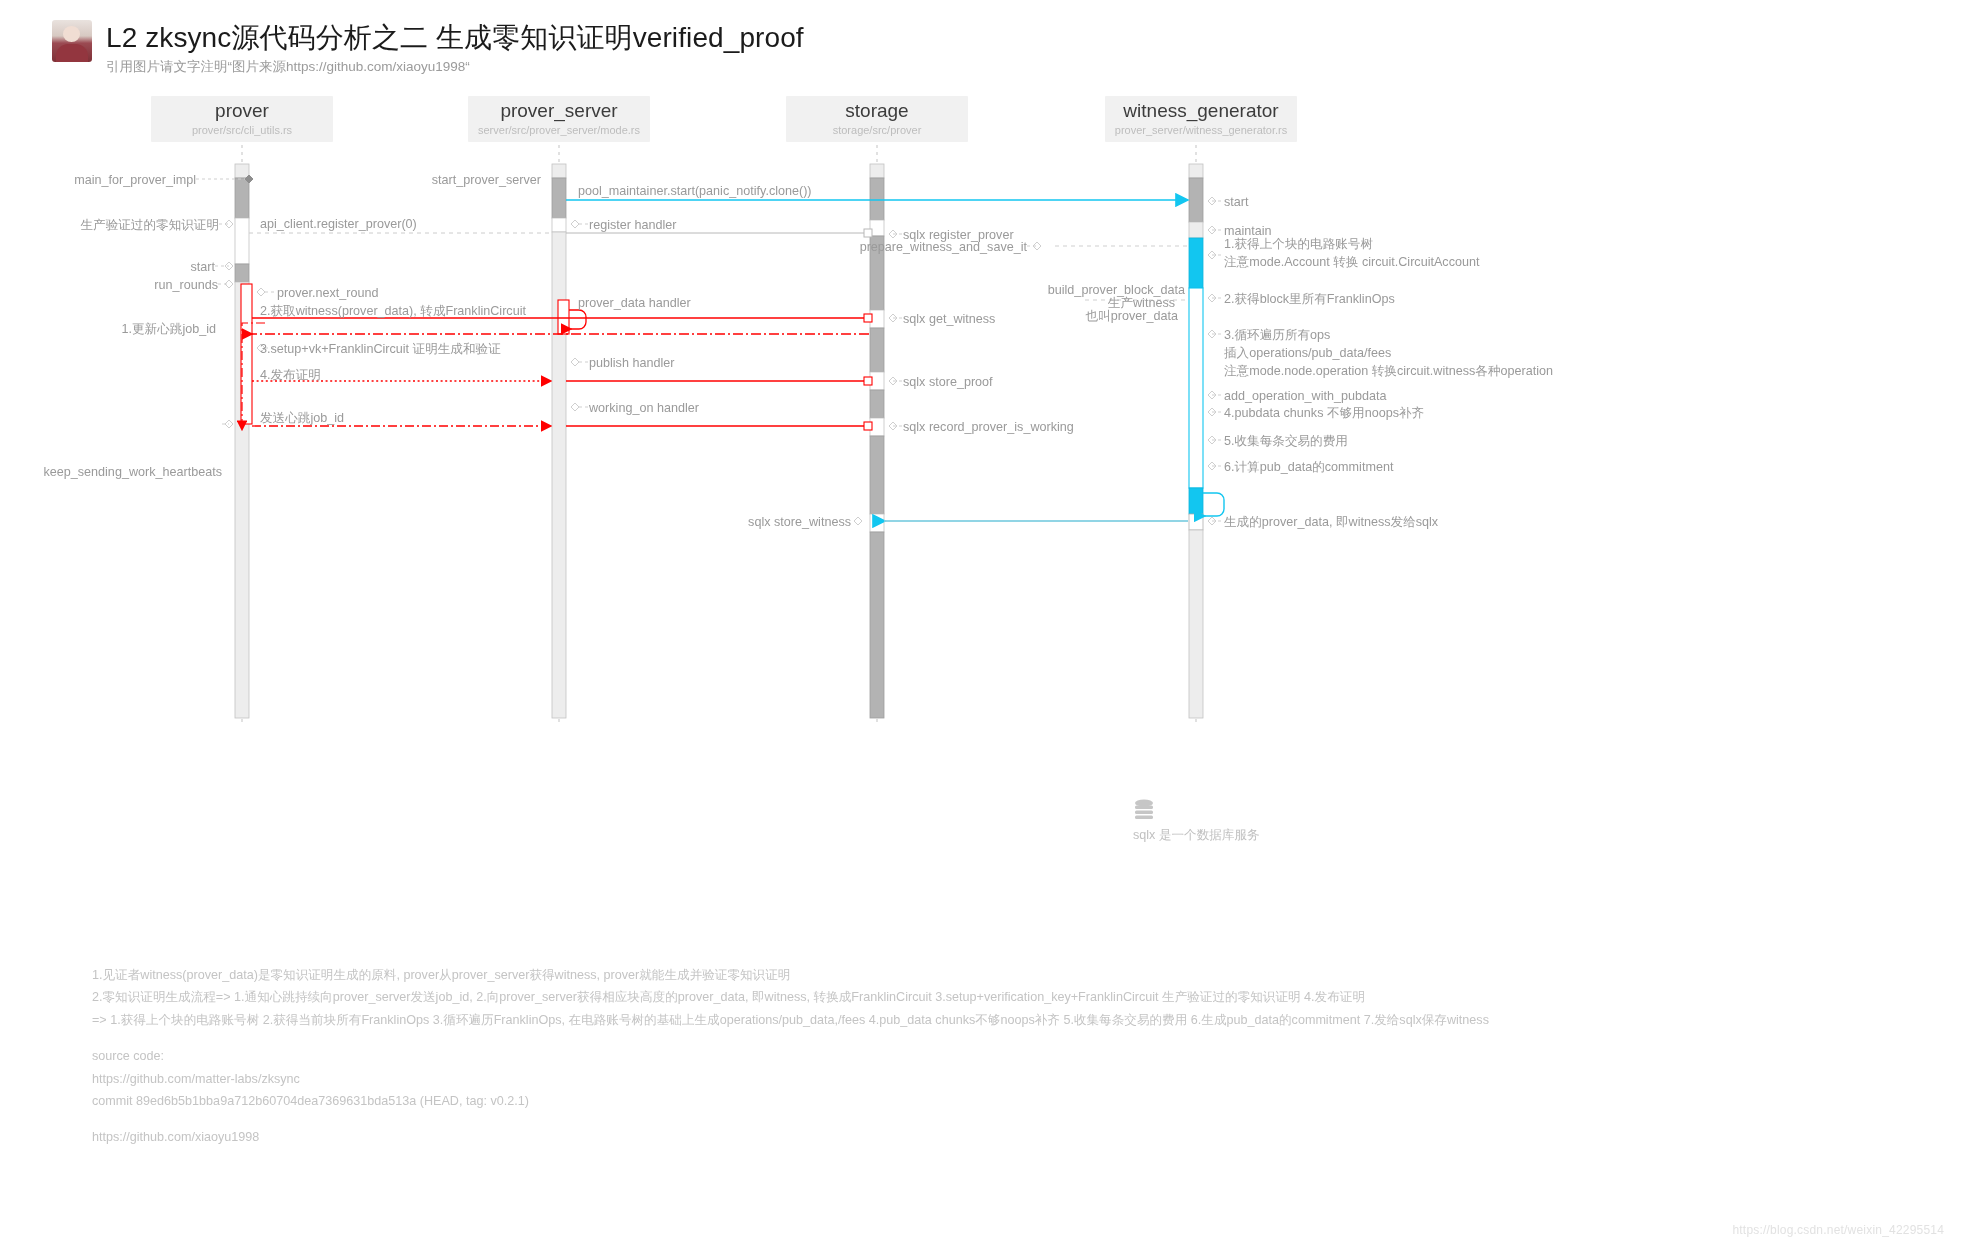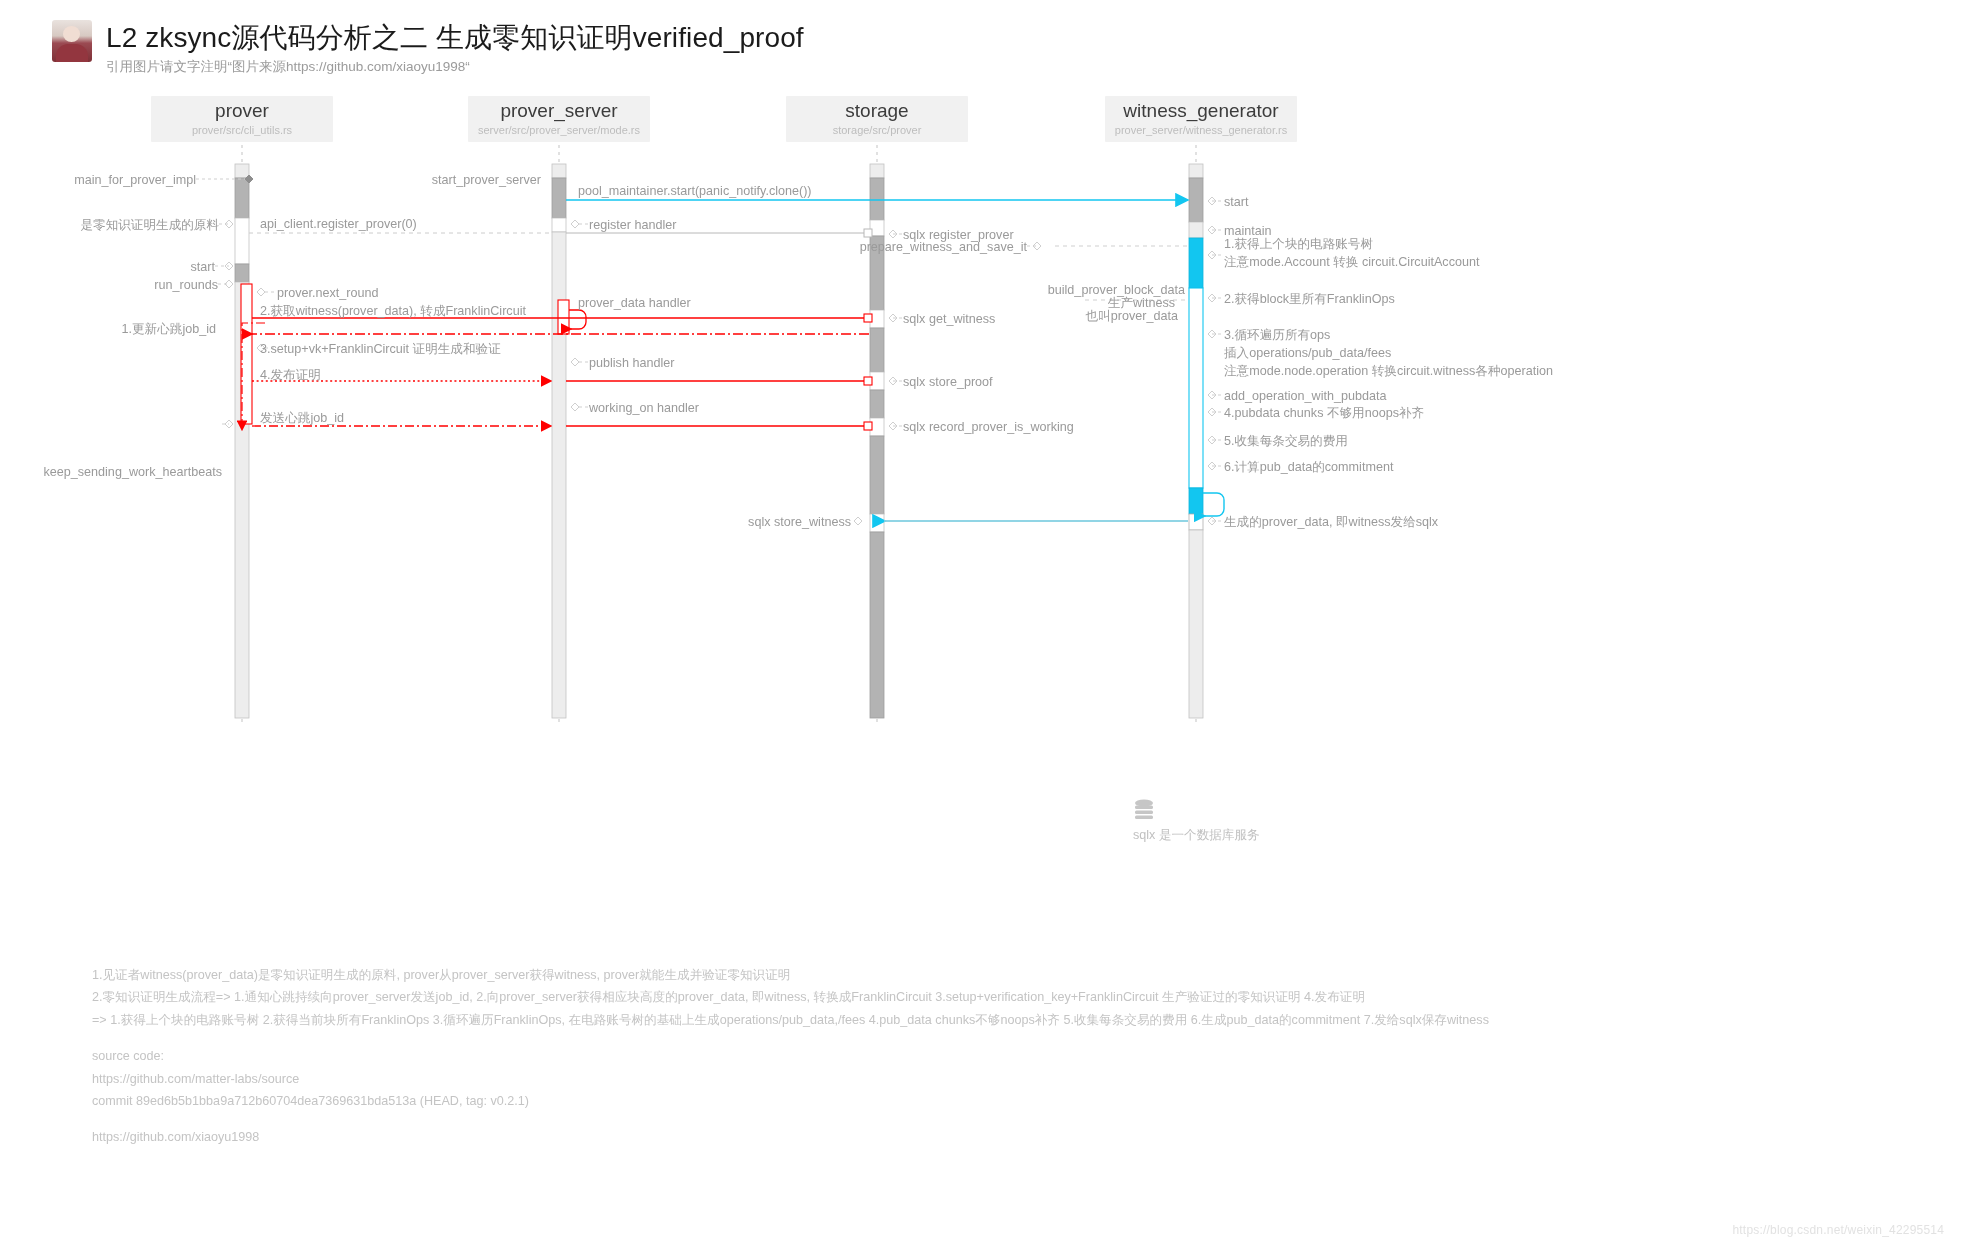--- a/index.html
+++ b/index.html
@@ -259,21 +259,21 @@
       <div class="actor-name">storage</div>
       <div class="actor-path">storage/src/prover</div>
     </div>
 
     <div class="actor-box" style="left:1105px; width:192px; top:96px;">
       <div class="actor-name">witness_generator</div>
       <div class="actor-path">prover_server/witness_generator.rs</div>
     </div>
 
     <div class="msg right" style="left:196px; top:172px;">main_for_prover_impl</div>
-    <div class="msg right" style="left:219px; top:217px;">是零知识证明生成的原料</div>
+    <div class="msg right" style="left:219px; top:217px;">生产验证过的零知识证明</div>
     <div class="msg right" style="left:215px; top:259px;">start</div>
     <div class="msg right" style="left:218px; top:277px;">run_rounds</div>
     <div class="msg right" style="left:216px; top:321px;">1.更新心跳job_id</div>
     <div class="msg right" style="left:222px; top:416px;margin-top:48px;">keep_sending_work_heartbeats</div>
 
     <div class="msg" style="left:260px; top:216px;">api_client.register_prover(0)</div>
     <div class="msg" style="left:277px; top:285px;">prover.next_round</div>
     <div class="msg" style="left:260px; top:303px;">2.获取witness(prover_data), 转成FranklinCircuit</div>
     <div class="msg" style="left:260px; top:341px;">3.setup+vk+FranklinCircuit 证明生成和验证</div>
     <div class="msg" style="left:260px; top:367px;">4.发布证明</div>
@@ -322,21 +322,21 @@
     </div>
 
   </div>
 
   <div id="footer">
     <div class="foot-line">1.见证者witness(prover_data)是零知识证明生成的原料, prover从prover_server获得witness, prover就能生成并验证零知识证明</div>
     <div class="foot-line">2.零知识证明生成流程=&gt; 1.通知心跳持续向prover_server发送job_id, 2.向prover_server获得相应块高度的prover_data, 即witness, 转换成FranklinCircuit 3.setup+verification_key+FranklinCircuit 生产验证过的零知识证明 4.发布证明</div>
     <div class="foot-line">=&gt; 1.获得上个块的电路账号树 2.获得当前块所有FranklinOps 3.循环遍历FranklinOps, 在电路账号树的基础上生成operations/pub_data,/fees 4.pub_data chunks不够noops补齐 5.收集每条交易的费用 6.生成pub_data的commitment 7.发给sqlx保存witness</div>
     <div class="foot-gap"></div>
     <div class="foot-line">source code:</div>
-    <div class="foot-line">https://github.com/matter-labs/source</div>
+    <div class="foot-line">https://github.com/matter-labs/zksync</div>
     <div class="foot-line">commit 89ed6b5b1bba9a712b60704dea7369631bda513a (HEAD, tag: v0.2.1)</div>
     <div class="foot-gap"></div>
     <div class="foot-line">https://github.com/xiaoyu1998</div>
   </div>
 
   <div id="watermark">https://blog.csdn.net/weixin_42295514</div>
 
 </div>
 
 </body></html>

